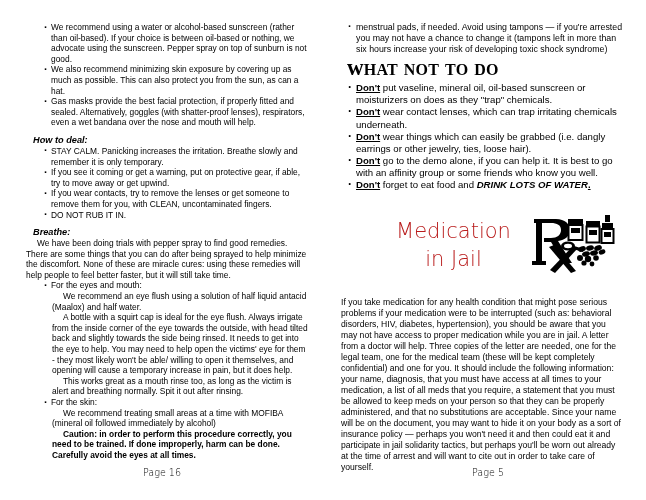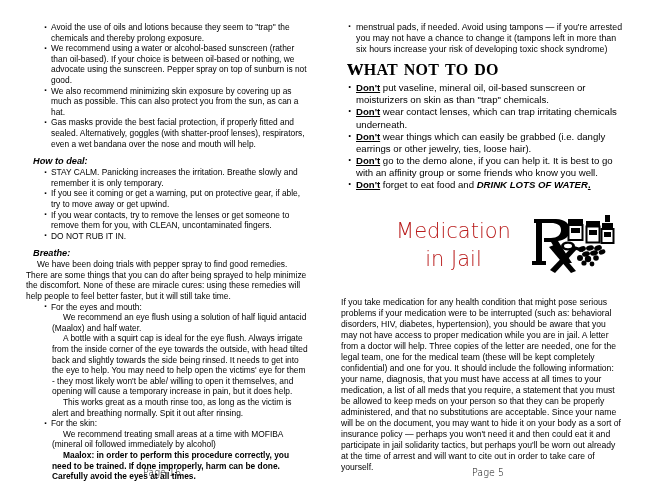--- a/index.html
+++ b/index.html
@@ -179,21 +179,20 @@
   .page-right .page-num { padding-right: 6px; }
 </style>
 </head>
 <body>
 
 <div class="spread">
 
   <div class="page page-left">
 
     <ul class="bullets">
-      <li>Avoid the use of oils and lotions because they seem to "trap" the chemicals and thereby prolong exposure.</li>
       <li>We recommend using a water or alcohol-based sunscreen (rather than oil-based). If your choice is between oil-based or nothing, we advocate using the sunscreen. Pepper spray on top of sunburn is not good.</li>
       <li>We also recommend minimizing skin exposure by covering up as much as possible. This can also protect you from the sun, as can a hat.</li>
       <li>Gas masks provide the best facial protection, if properly fitted and sealed. Alternatively, goggles (with shatter-proof lenses), respirators, even a wet bandana over the nose and mouth will help.</li>
     </ul>
 
     <div class="sec-head">How to deal:</div>
     <ul class="bullets">
       <li>STAY CALM. Panicking increases the irritation. Breathe slowly and remember it is only temporary.</li>
       <li>If you see it coming or get a warning, put on protective gear, if able, try to move away or get upwind.</li>
       <li>If you wear contacts, try to remove the lenses or get someone to remove them for you, with CLEAN, uncontaminated fingers.</li>
@@ -212,39 +211,39 @@
     <p class="para hang2">A bottle with a squirt cap is ideal for the eye flush. Always irrigate from the inside corner of the eye towards the outside, with head tilted back and slightly towards the side being rinsed. It needs to get into the eye to help. You may need to help open the victims' eye for them - they most likely won't be able/ willing to open it themselves, and opening will cause a temporary increase in pain, but it does help.</p>
     <p class="para hang2">This works great as a mouth rinse too, as long as the victim is alert and breathing normally. Spit it out after rinsing.</p>
 
     <ul class="bullets">
       <li>For the skin:</li>
     </ul>
     <p class="para hang2">We recommend treating small areas at a time with MOFIBA (mineral oil followed immediately by alcohol)</p>
 
     <div class="caution">
       <span class="lead">
-        <span>Maalox:</span>
+        <span>Caution:</span>
         <span>in order to perform this procedure correctly, you need to be trained. If done improperly, harm can be done. Carefully avoid the eyes at all times.</span>
       </span>
     </div>
 
     <div class="page-num">Page 16</div>
   </div>
 
   <div class="page page-right">
 
     <ul class="topbullet">
       <li>menstrual pads, if needed. Avoid using tampons — if you're arrested you may not have a chance to change it (tampons left in more than six hours increase your risk of developing toxic shock syndrome)</li>
     </ul>
 
     <div class="whatnot">WHAT NOT TO DO</div>
 
     <ul class="donts">
       <li>
-        <span class="bold">Don't</span><span> put vaseline, mineral oil, oil-based sunscreen or moisturizers on skin as than "trap" chemicals.</span>
+        <span class="bold">Don't</span><span> put vaseline, mineral oil, oil-based sunscreen or moisturizers on does as they "trap" chemicals.</span>
       </li>
       <li>
         <span class="bold">Don't</span><span> wear contact lenses, which can trap irritating chemicals underneath.</span>
       </li>
       <li>
         <span class="bold">Don't</span><span> wear things which can easily be grabbed (i.e. dangly earrings or other jewelry, ties, loose hair).</span>
       </li>
       <li>
         <span class="bold">Don't</span><span> go to the demo alone, if you can help it. It is best to go with an affinity group or some friends who know you well.</span>
       </li>

